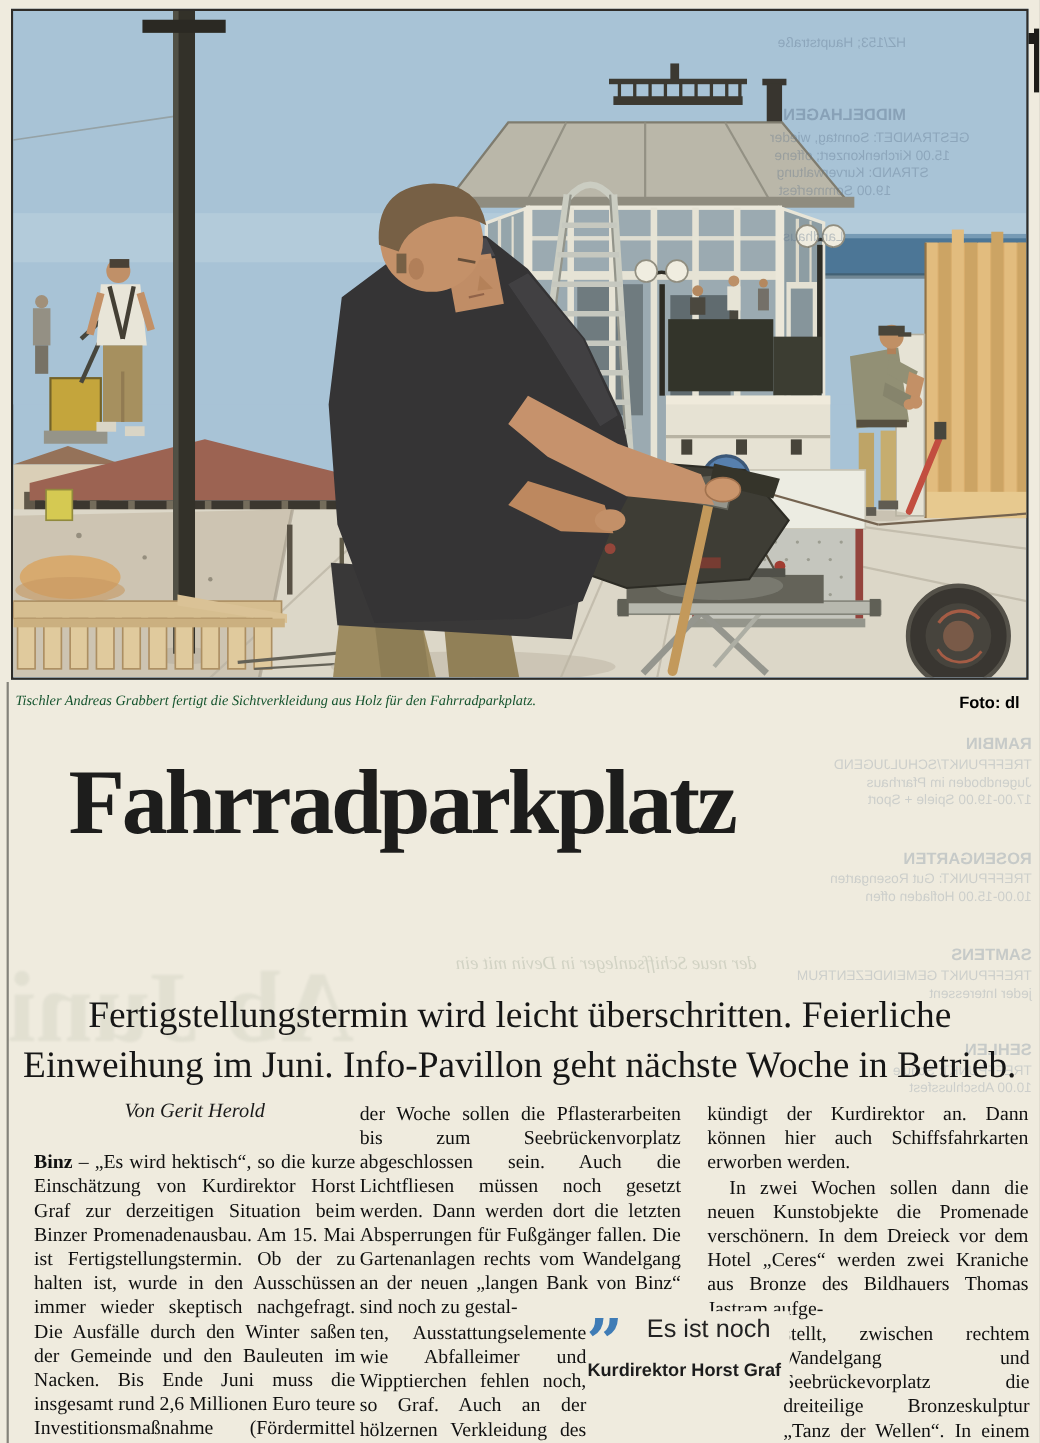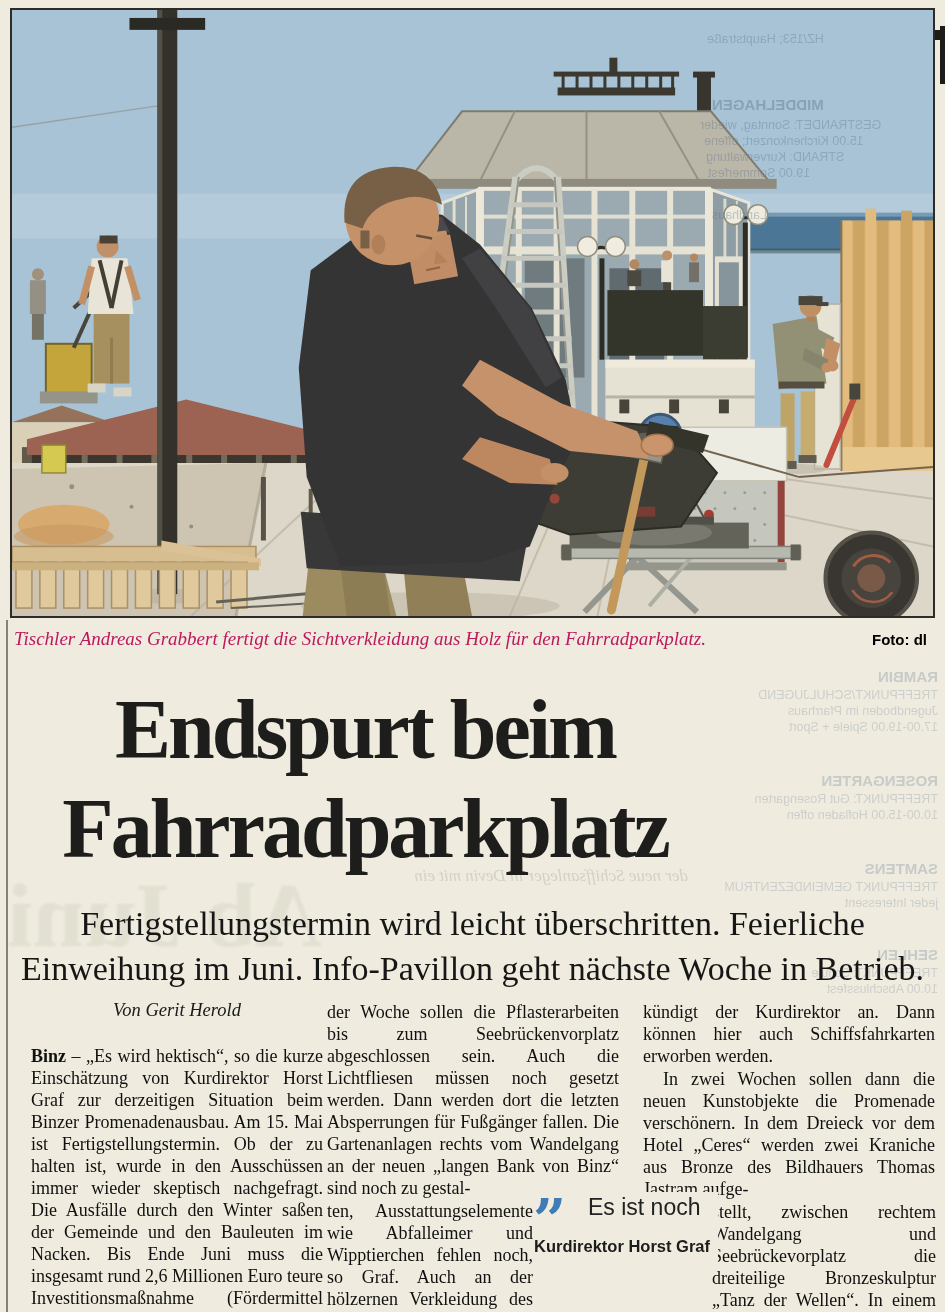--- a/index.html
+++ b/index.html
@@ -7,21 +7,21 @@
         font-family:"Liberation Serif",serif;color:#151515;}
   
   .photo{position:absolute;left:10px;top:8px;width:925px;height:610px;
          border:2px solid #2e2c28;box-sizing:border-box;background:#a3c2da;overflow:hidden;}
   .photo svg{position:absolute;left:0;top:0;width:100%;height:100%;}
   .skybleed{position:absolute;color:#5a7089;opacity:.34;filter:blur(.5px);
             font-family:"Liberation Sans",sans-serif;font-size:12.5px;transform:scaleX(-1);white-space:nowrap;}
   .skybleed.h{font-weight:bold;font-size:15px;opacity:.40;}
   
   .caption-row{position:absolute;left:14px;top:628px;width:921px;height:26px;}
-  .caption{font-style:italic;font-size:19px;color:#be185d;}
+  .caption{font-style:italic;font-size:13px;color:#14532d;}
   .credit{position:absolute;right:8px;top:3px;font-family:"Liberation Sans",sans-serif;
           font-size:15px;color:#000000;font-weight:bold;}
   
   .bleedH,.bleedT{position:absolute;left:700px;width:238px;color:#6b7f96;filter:blur(.6px);
             font-family:"Liberation Sans",sans-serif;transform:scaleX(-1);white-space:nowrap;}
   .bleedH{font-weight:bold;font-size:15px;opacity:.30;}
   .bleedT{font-size:12.5px;opacity:.26;}
   .ghost-big{position:absolute;left:-8px;top:862px;width:330px;font-weight:bold;font-size:92px;
              color:#74846c;opacity:.10;transform:scaleX(-1);filter:blur(1px);white-space:nowrap;}
   .ghost-line{position:absolute;left:28px;top:866px;width:660px;font-style:italic;font-size:17px;
@@ -480,21 +480,20 @@
   <div class="bleedT" style="top:880px;">TREFFPUNKT GEMEINDEZENTRUM</div>
   <div class="bleedT" style="top:896px;">jeder Interessent</div>
   <div class="bleedH" style="top:946px;">SEHLEN</div>
   <div class="bleedT" style="top:966px;">TREFFPUNKT: Schule</div>
   <div class="bleedT" style="top:982px;">10.00 Abschlussfest</div>
 
   <div class="ghost-line">der neue Schiffsanleger in Devin mit ein</div>
   <div class="ghost-big">Ab Juni</div>
 
   <div class="headline">
-    <div>Endspurt beim</div>
     <div>Fahrradparkplatz</div>
   </div>
 
   <div class="subheadline">
     <div>Fertigstellungstermin wird leicht überschritten. Feierliche</div>
     <div>Einweihung im Juni. Info-Pavillon geht nächste Woche in Betrieb.</div>
   </div>
 
   <div class="byline">Von Gerit Herold</div>
 

